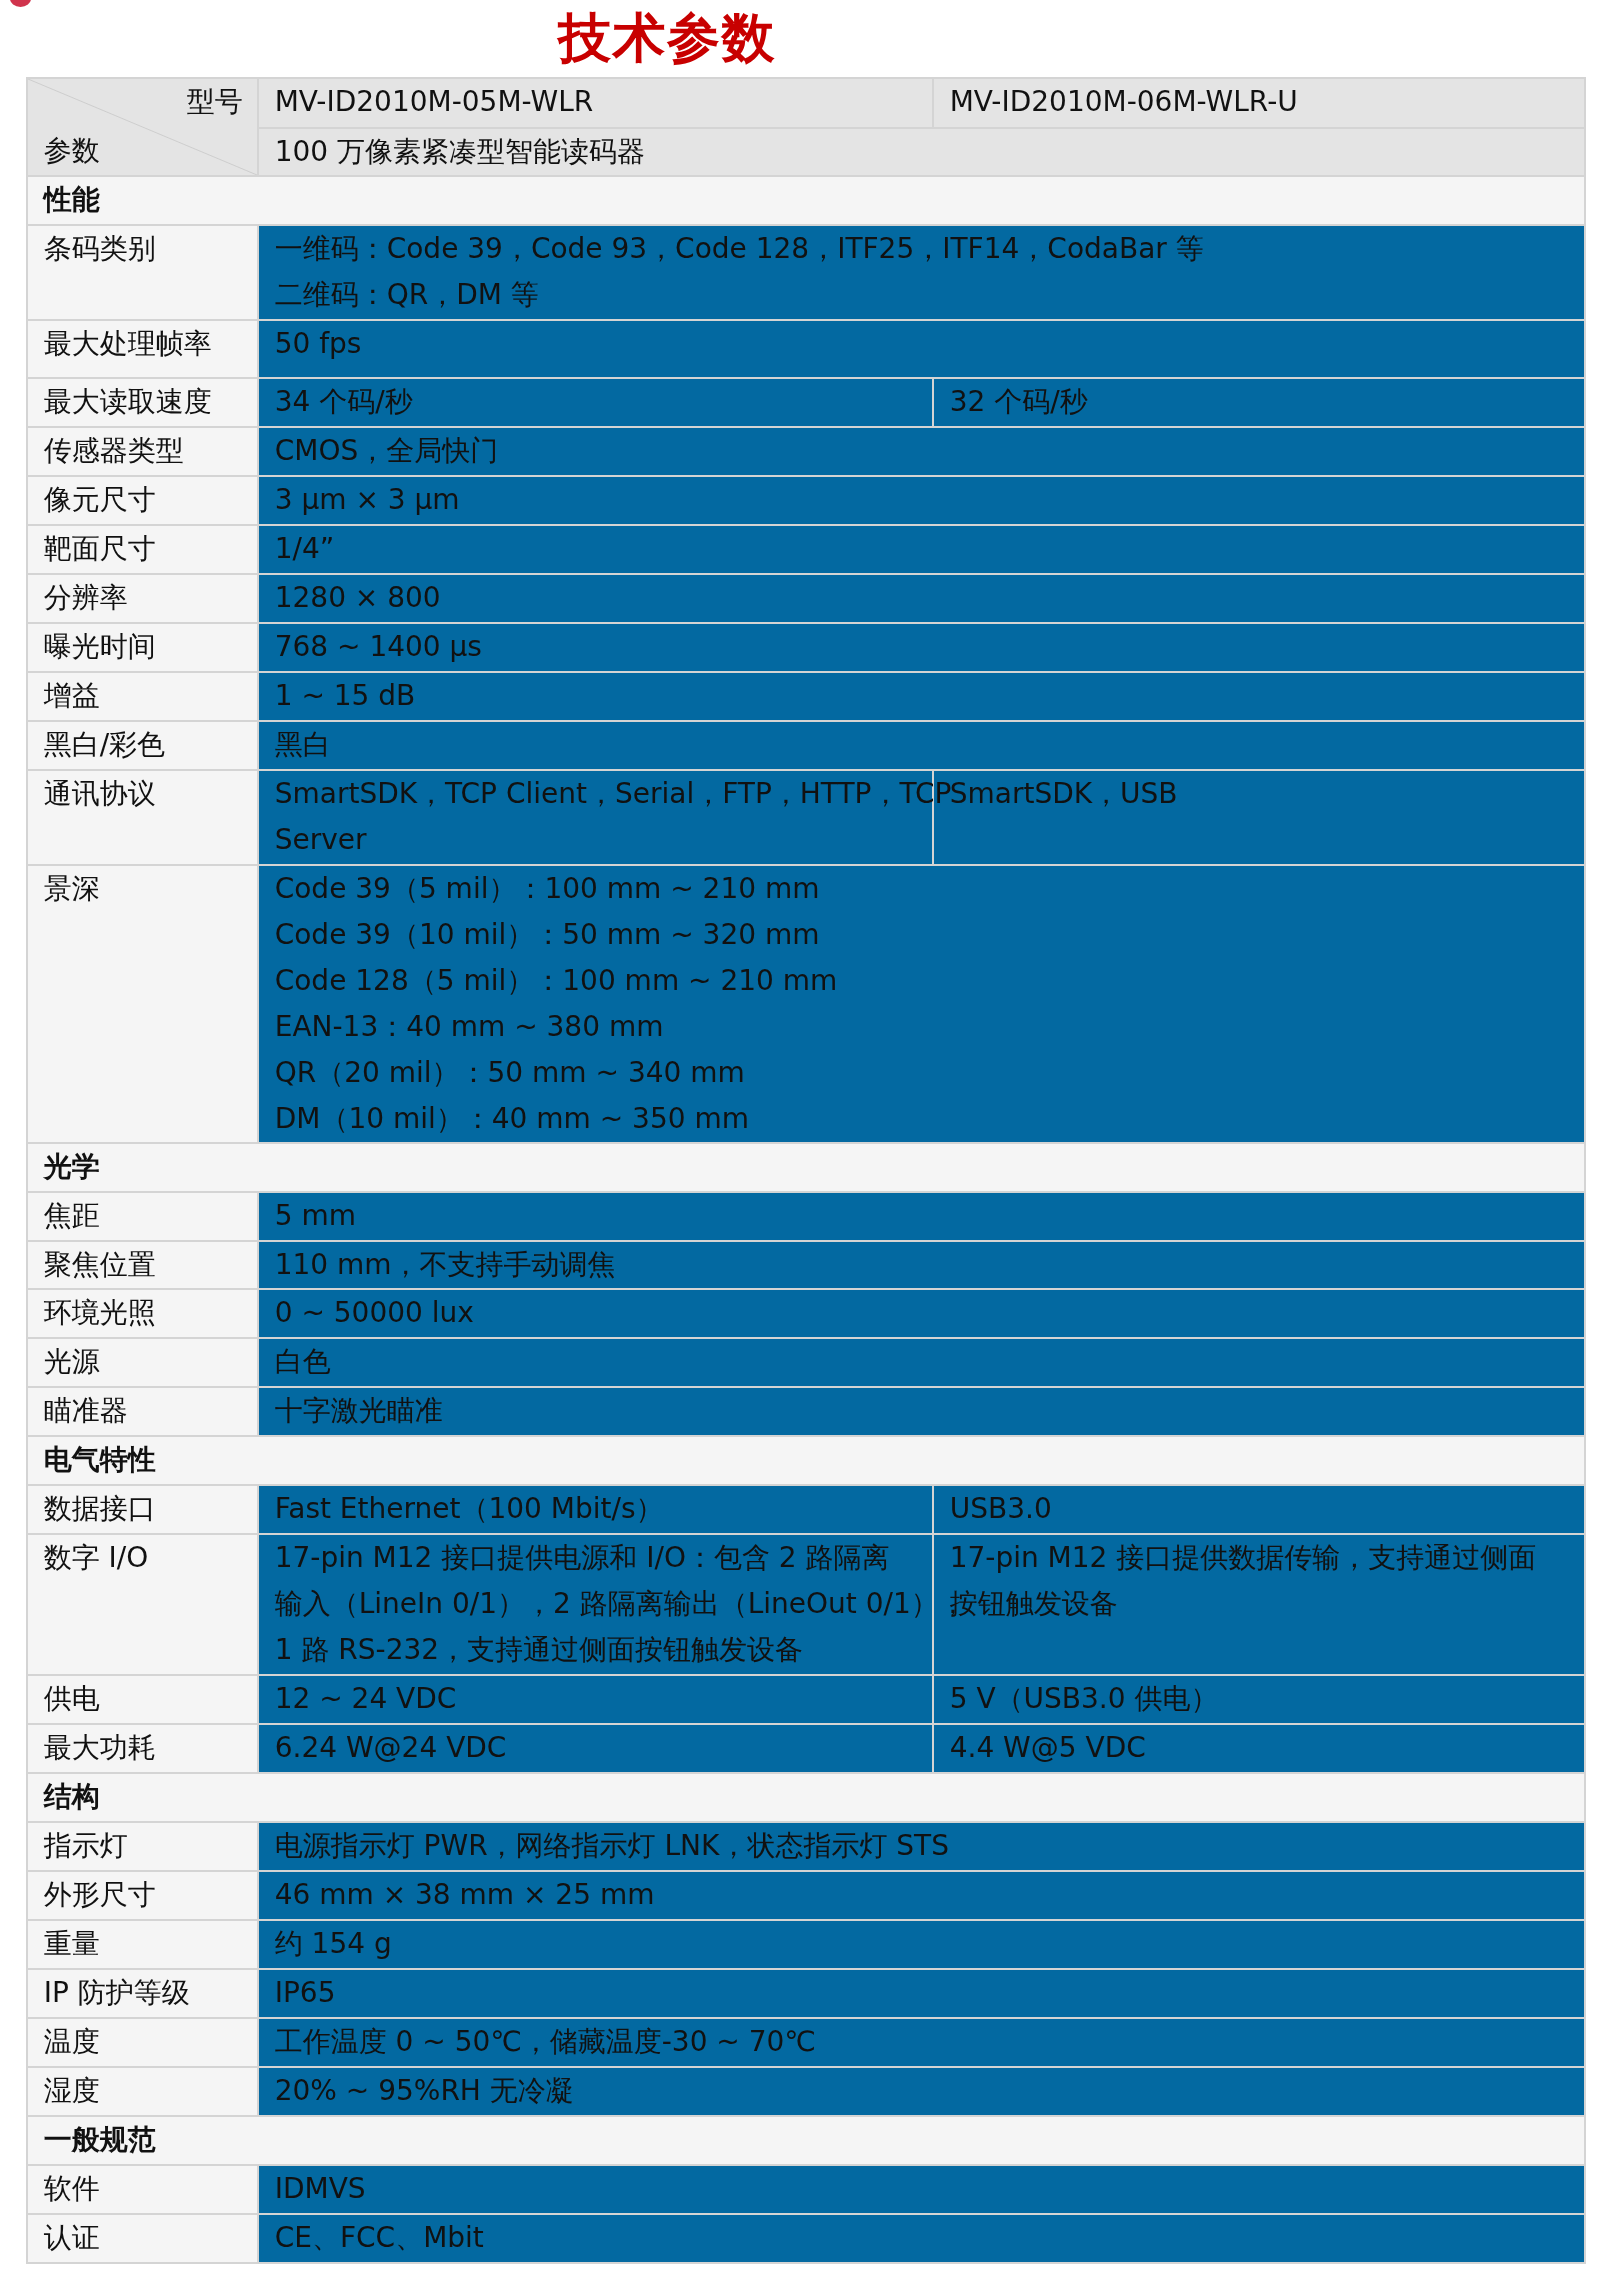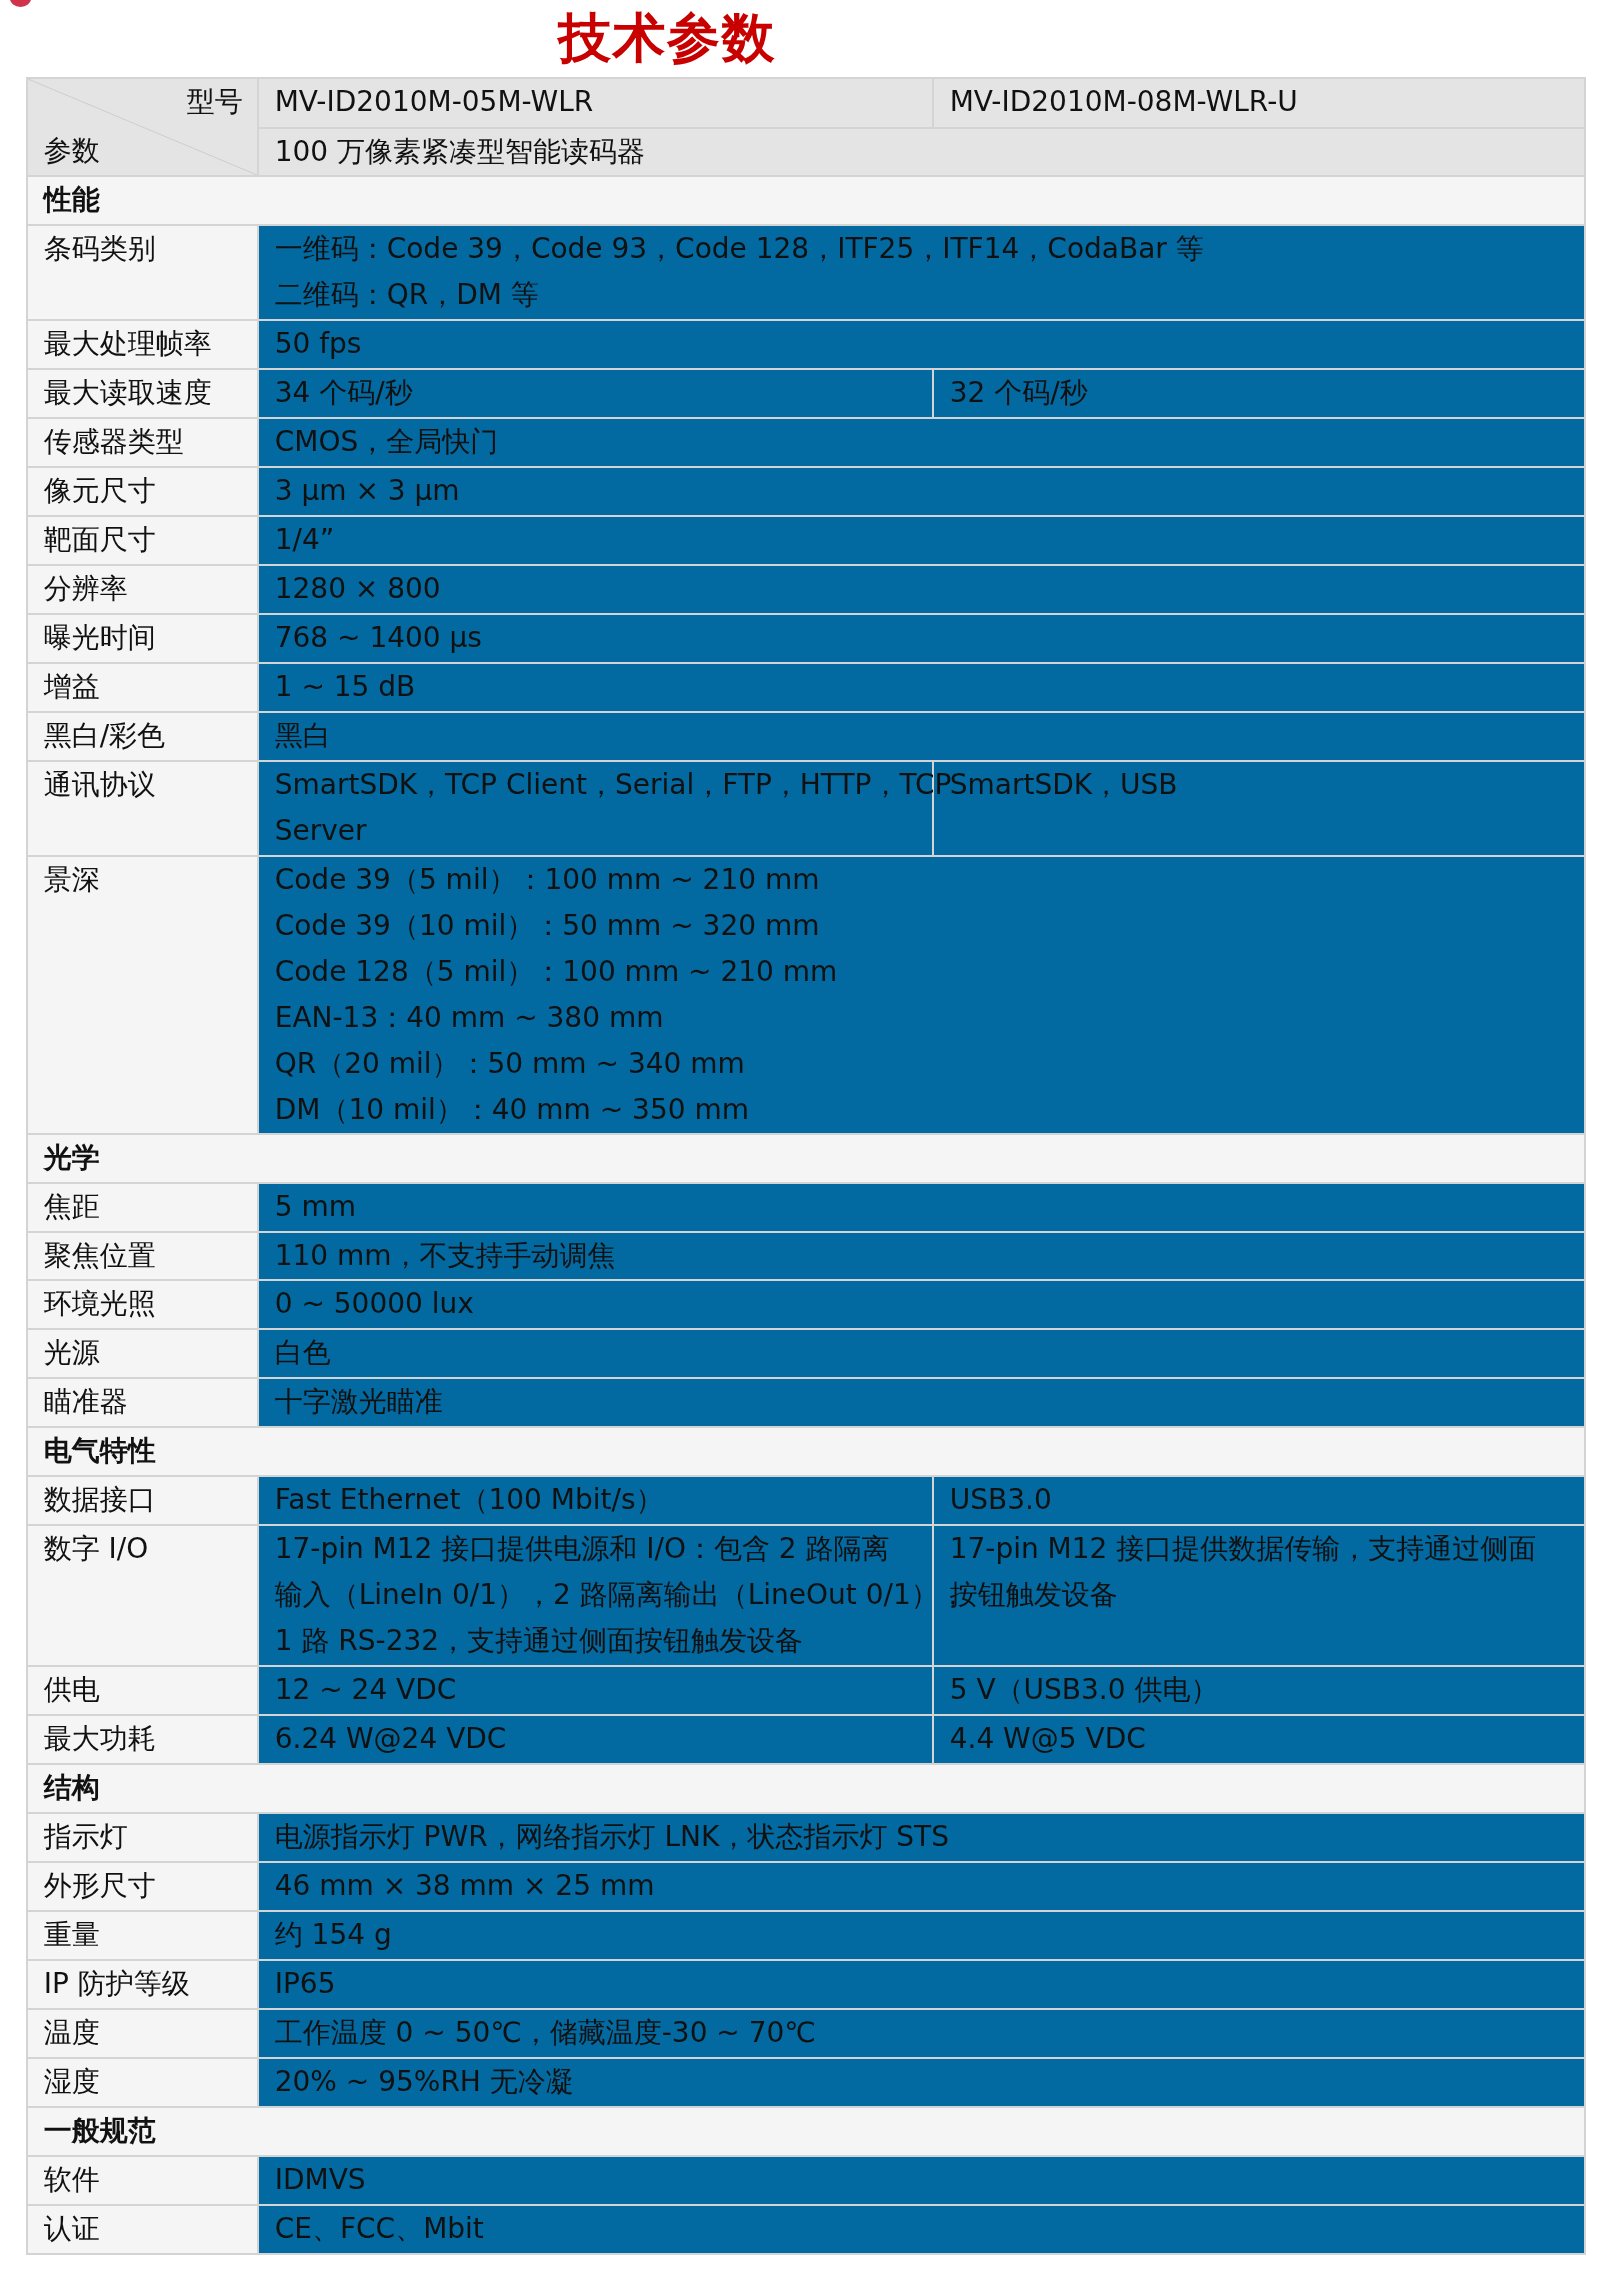--- a/index.html
+++ b/index.html
@@ -42,36 +42,36 @@
   <tbody id="spec-body">
     <tr style="height:50px">
       <td class="diag" rowspan="2">
         <svg viewBox="0 0 100 100" preserveAspectRatio="none">
           <line x1="0" y1="0" x2="100" y2="100" stroke="#c8c8c8" stroke-width="0.8" vector-effect="non-scaling-stroke"></line>
         </svg>
         <span class="lbl-model">型号</span>
         <span class="lbl-param">参数</span>
       </td>
       <td class="hdr">MV-ID2010M-05M-WLR</td>
-      <td class="hdr">MV-ID2010M-08M-WLR-U</td>
+      <td class="hdr">MV-ID2010M-06M-WLR-U</td>
     </tr>
     <tr style="height:48px">
       <td class="hdr" colspan="2">100 万像素紧凑型智能读码器</td>
     </tr>
   <tr style="height: 49px;">
         <td colspan="3" class="section">性能</td>
       </tr>
       <tr style="height: 95px;">
         <td class="label">条码类别</td>
         <td class="val" colspan="2">
           <span class="line">一维码：Code 39，Code 93，Code 128，ITF25，ITF14，CodaBar 等</span>
           <span class="line">二维码：QR，DM 等</span>
         </td>
       </tr>
-      <tr style="height: 49px;">
+      <tr style="height: 58px;">
         <td class="label">最大处理帧率</td>
         <td class="val" colspan="2">
           <span class="line">50 fps</span>
         </td>
       </tr>
       <tr style="height: 49px;">
         <td class="label">最大读取速度</td>
         <td class="val">
           <span class="line">34 个码/秒</span>
         </td>

